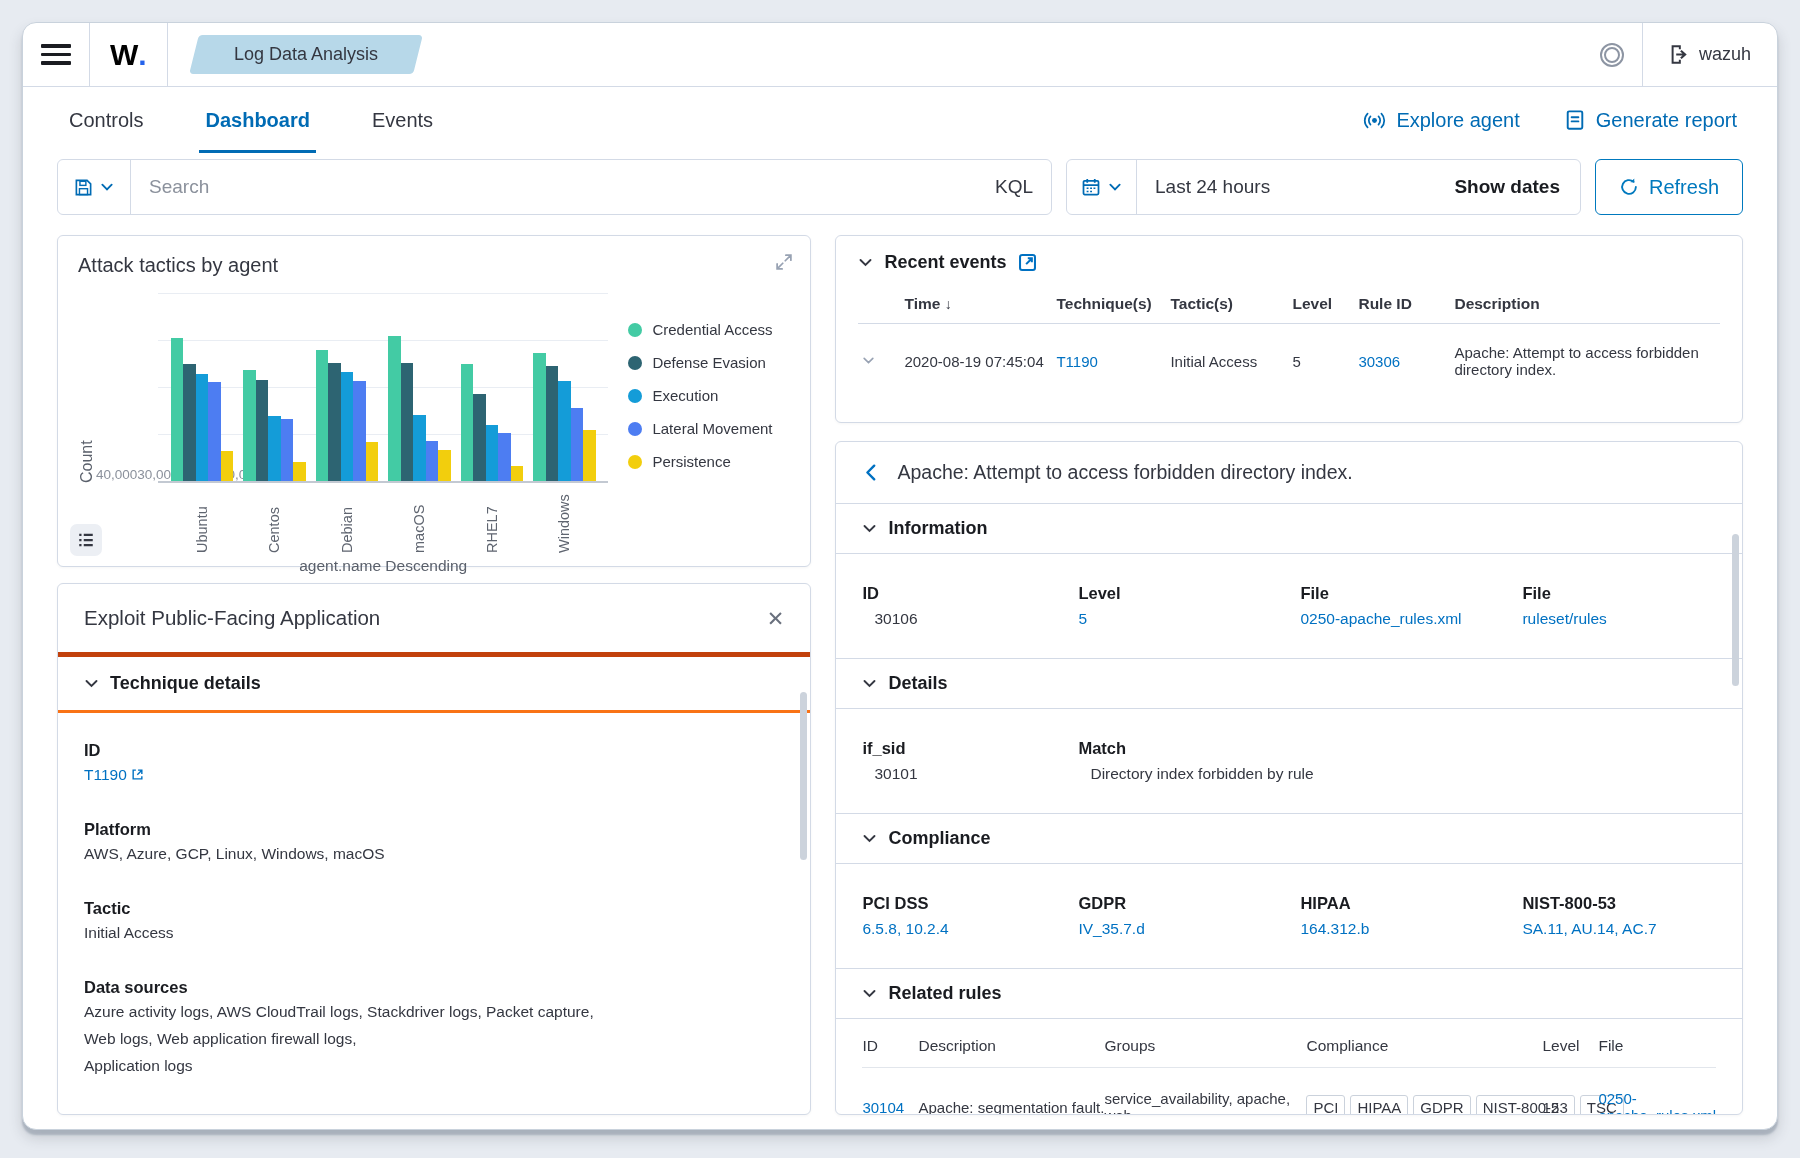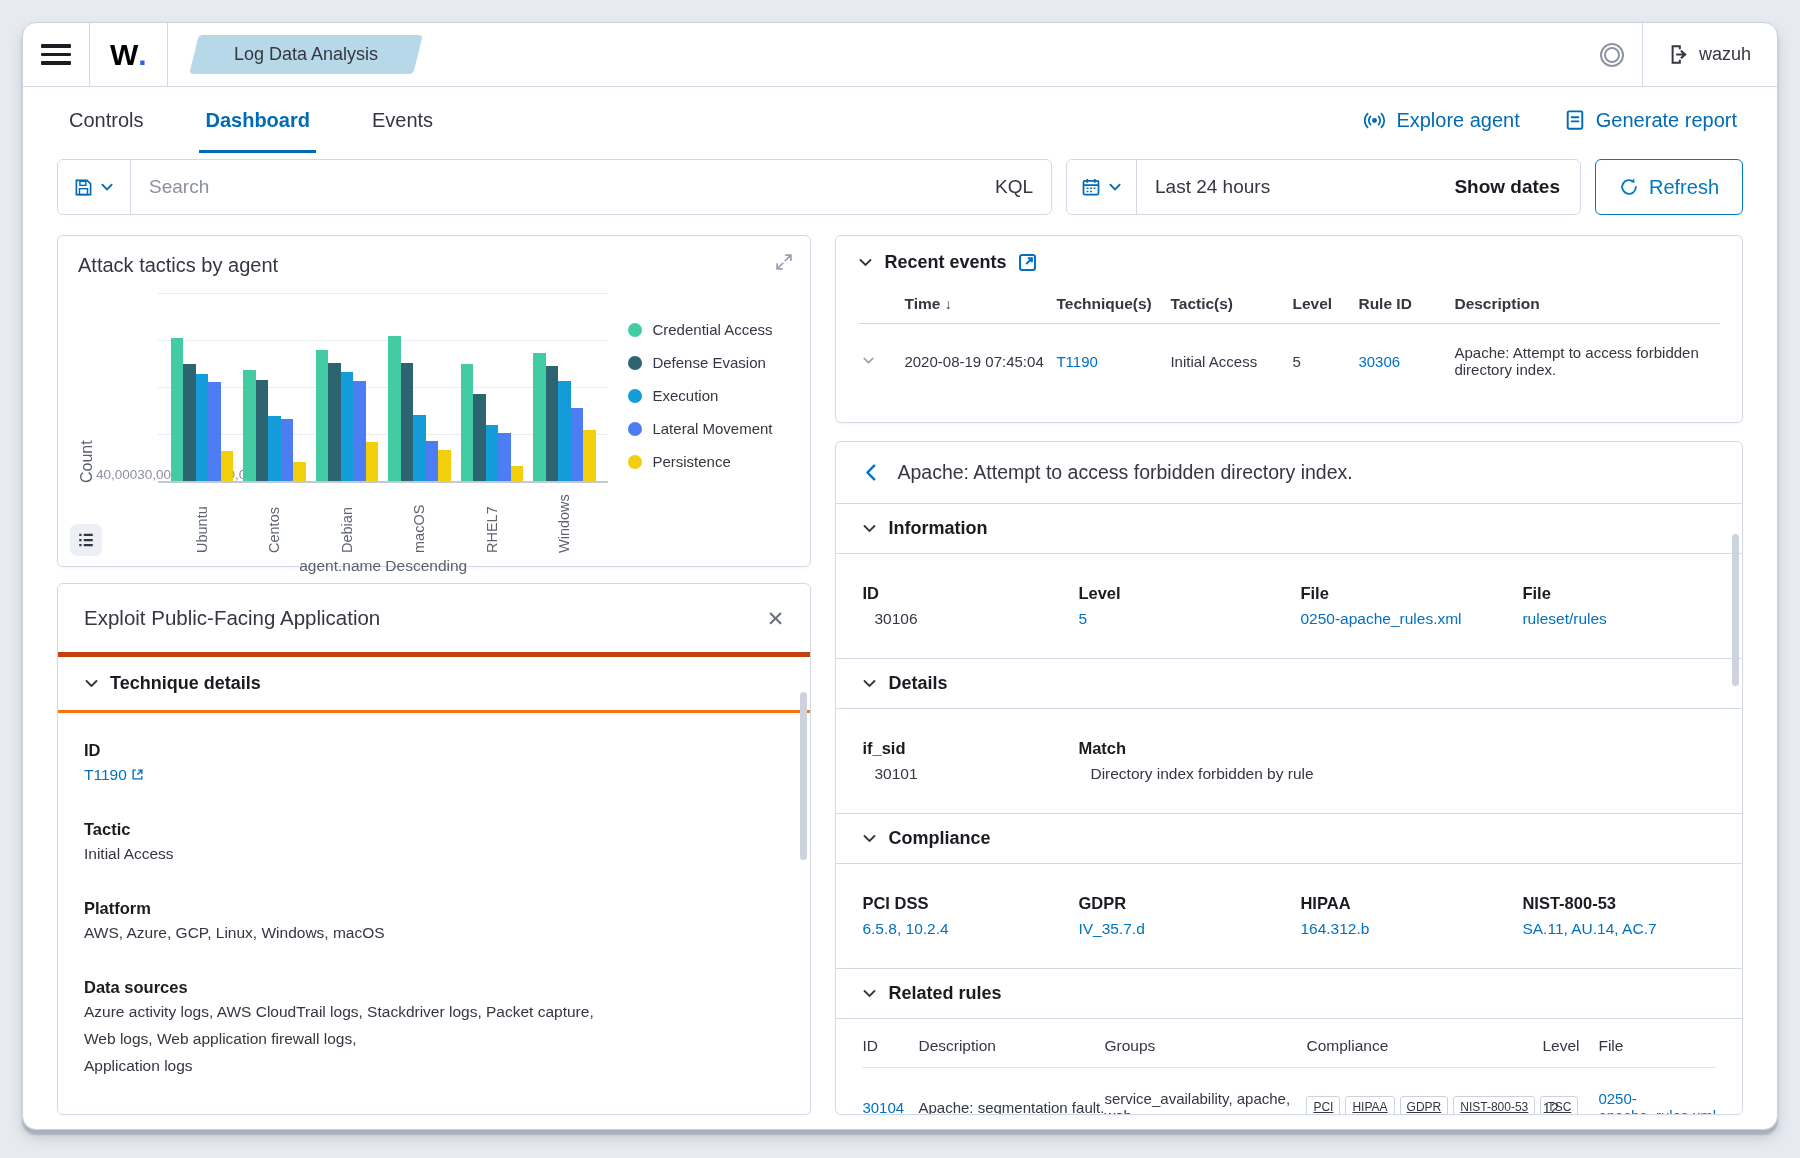--- a/index.html
+++ b/index.html
@@ -118,21 +118,21 @@
   .kv .v{ font-size:15.5px; color:#343741;margin-left:12px;}
   
   .rr-head,.rr-row{ display:flex; align-items:center; }
   .rr-head{ border-bottom:1px solid #e2e6ec; padding:8px 0 12px; }
   .rr-head > div{ font-size:15.5px; color:#343741; }
   .rr-row{ padding:22px 0 18px; }
   .rr-row > div{ font-size:15px; color:#343741;}
   .c-id{ width:56px;} .c-desc{ width:186px;} .c-groups{ width:202px;} .c-comp{ width:236px;}
   .c-level{ width:56px;} .c-file{ flex:1;}
   .badges{ display:flex; gap:5px; flex-wrap:nowrap;}
-  .badge{ border:1px solid #cbd2dc; border-radius:3px; padding:3px 6px; font-size:12px; color:#343741; white-space:nowrap; background:#fff;text-decoration:underline;}
+  .badge{ border:1px solid #cbd2dc; border-radius:3px; padding:3px 6px; font-size:15px; color:#343741; white-space:nowrap; background:#fff;}
   .rel-body{ padding:10px 26px 6px;}
   svg{ display:block; }
 </style>
 </head>
 <body>
 
 <div class="window">
 
   <header class="navbar">
     <button class="nav-item">
@@ -365,26 +365,26 @@
             <div class="field-label">ID</div>
             <div class="field-value">
               <a class="blue">T1190</a>
               <svg width="13" height="13" viewBox="0 0 12 12" style="display:inline-block;vertical-align:-1px">
                 <path d="M4.5 2H2v8h8V7.5" fill="none" stroke="#0071c2" stroke-width="1.3"></path>
                 <path d="M6.5 2H10v3.5M10 2 5.8 6.2" fill="none" stroke="#0071c2" stroke-width="1.3"></path>
               </svg>
             </div>
           </div>
           <div class="field">
+            <div class="field-label">Platform</div>
+            <div class="field-value">AWS, Azure, GCP, Linux, Windows, macOS</div>
+          </div>
+          <div class="field">
             <div class="field-label">Tactic</div>
             <div class="field-value">Initial Access</div>
-          </div>
-          <div class="field">
-            <div class="field-label">Platform</div>
-            <div class="field-value">AWS, Azure, GCP, Linux, Windows, macOS</div>
           </div>
           <div class="field">
             <div class="field-label">Data sources</div>
             <div class="field-value multiline">
               <div>Azure activity logs, AWS CloudTrail logs, Stackdriver logs, Packet capture,</div>
               <div>Web logs, Web application firewall logs,</div>
               <div>Application logs</div>
             </div>
           </div>
         </div>

